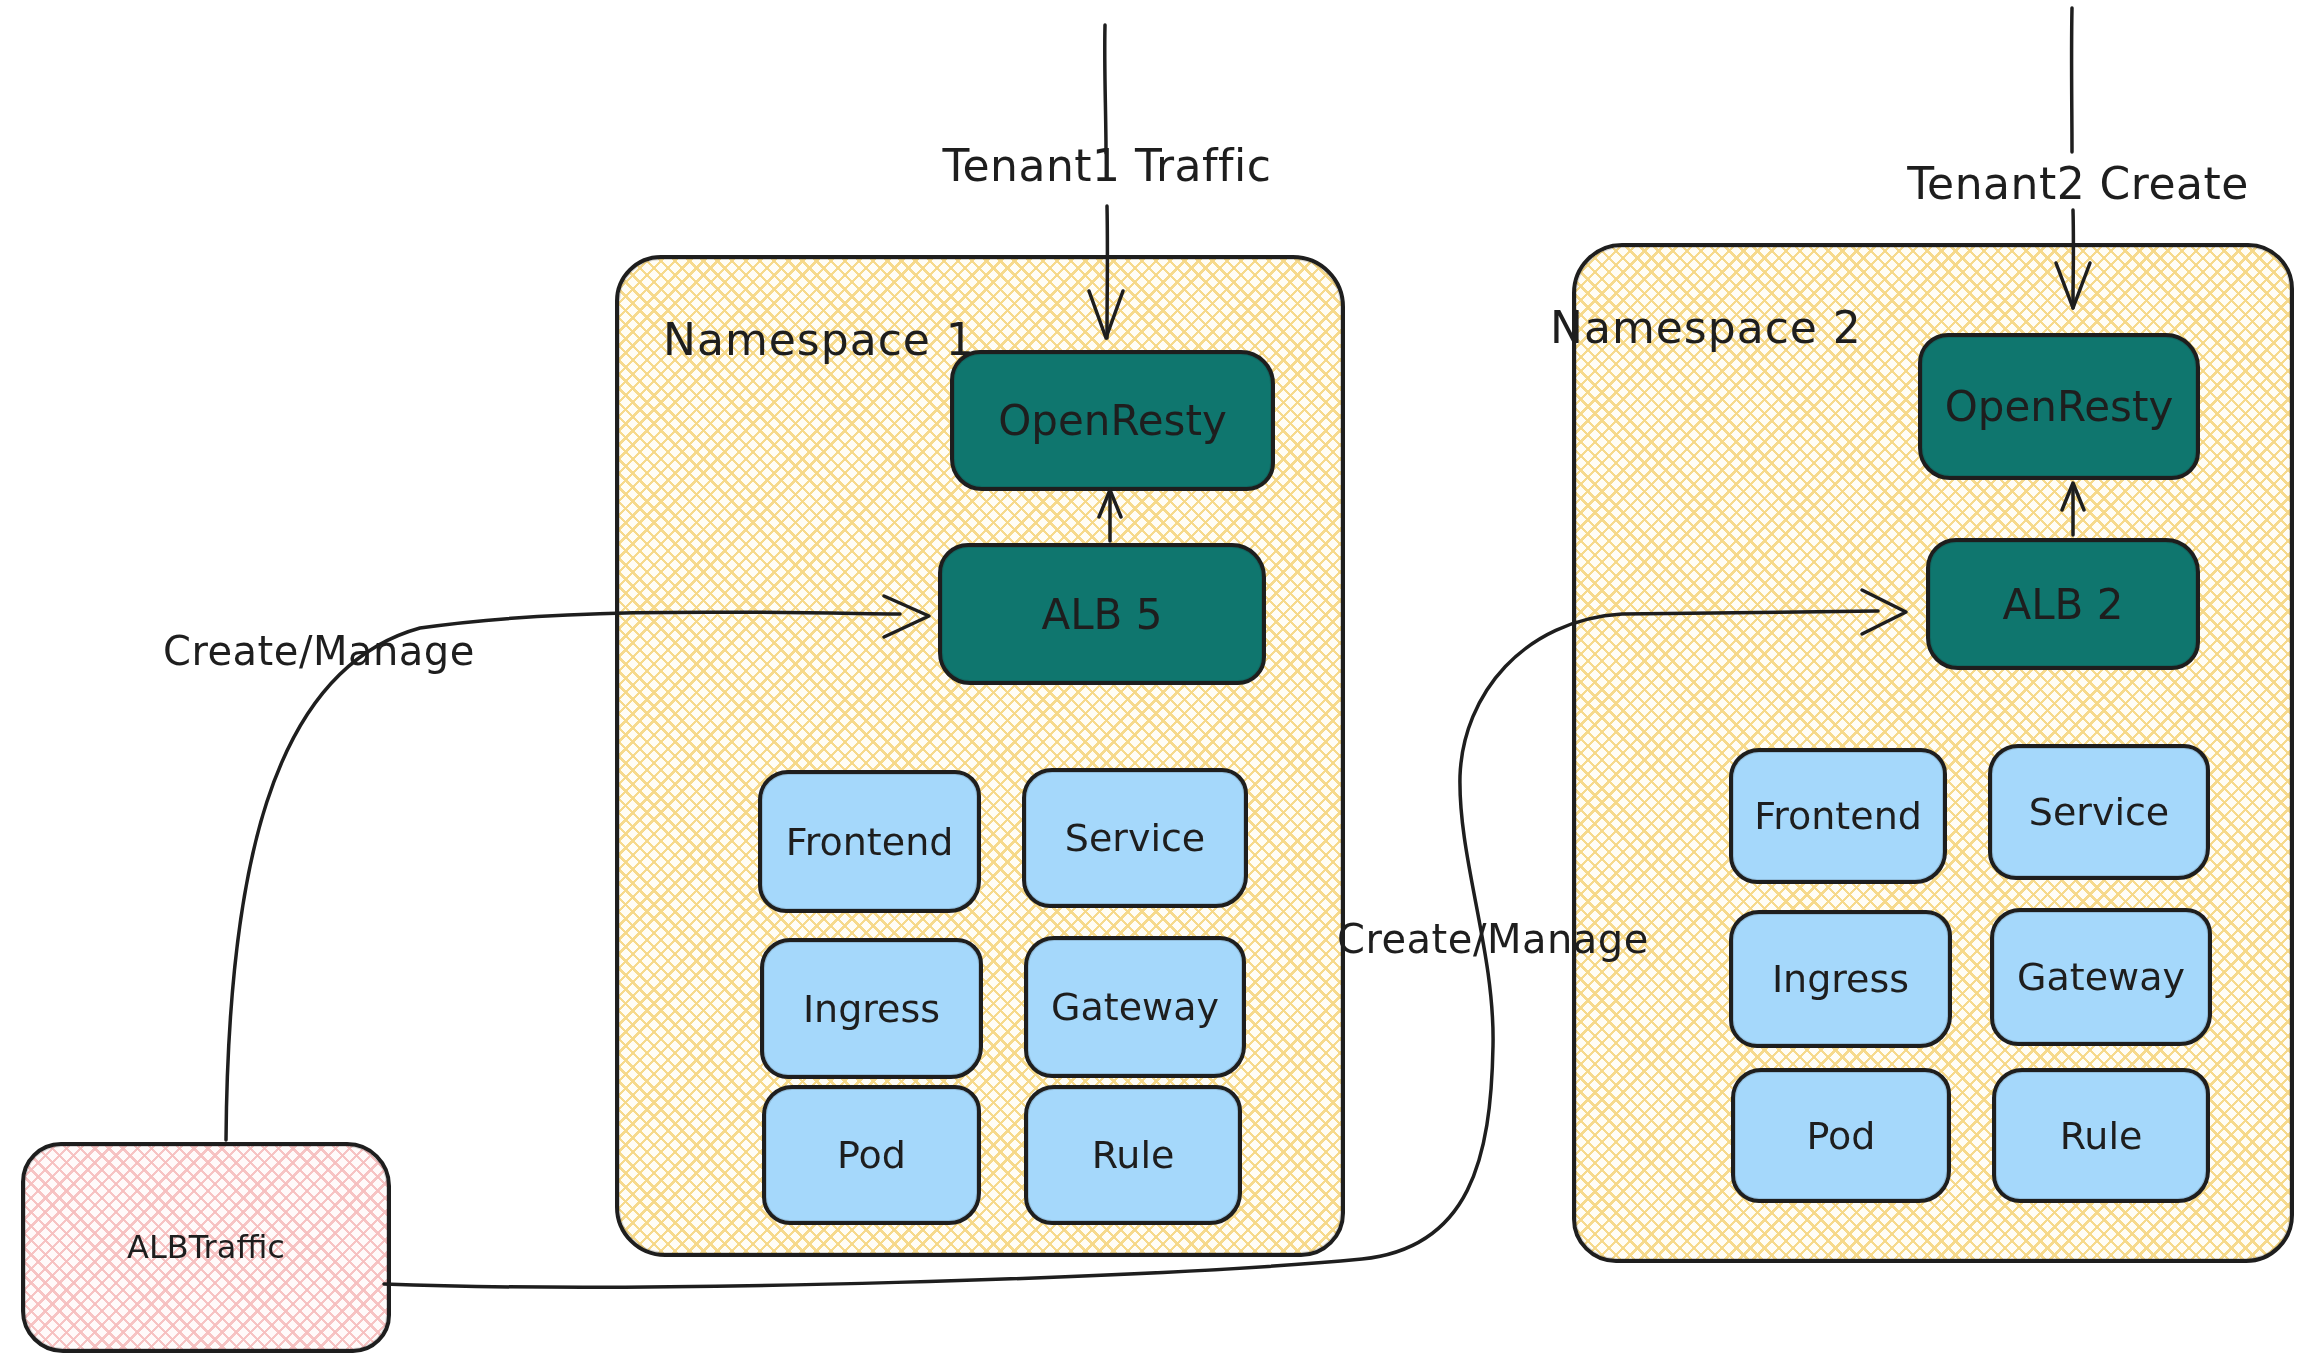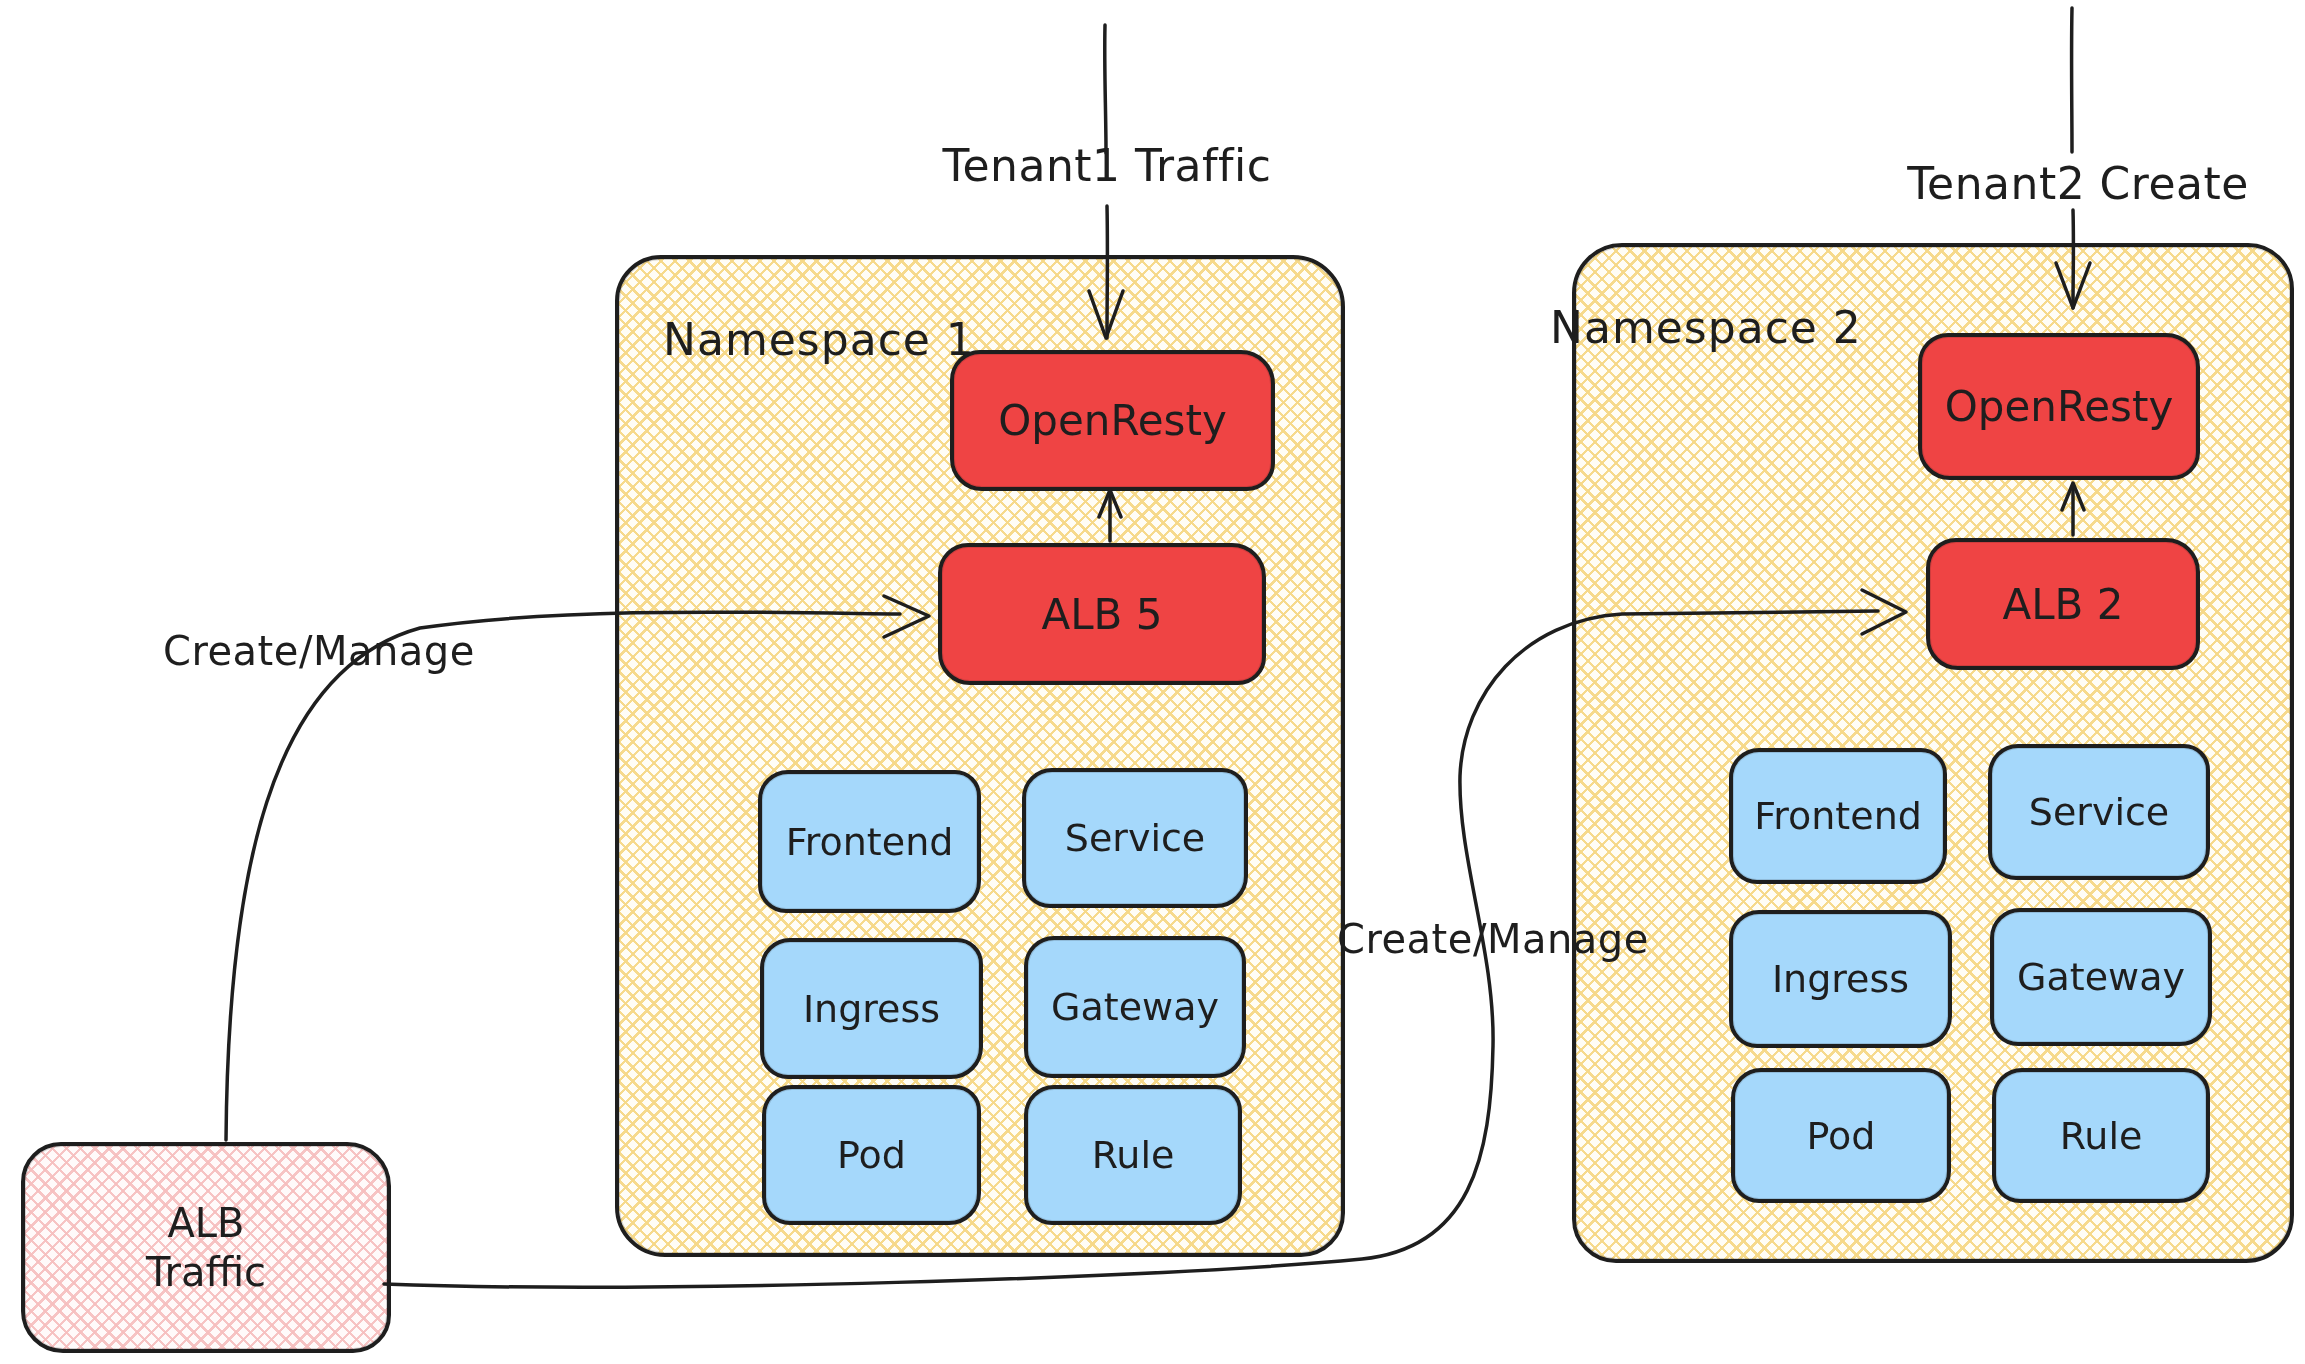--- a/index.html
+++ b/index.html
@@ -29,34 +29,34 @@
   }
 
   
   .node{
     position:absolute;
     border:4px solid #1e1e1e;
     display:flex;align-items:center;justify-content:center;
     text-align:center;
     box-shadow:inset 0 0 0 1px rgba(30,30,30,.15);
   }
-  .green{background:#ef4444;border-radius:30px 34px 28px 32px;font-size:42px;}
+  .green{background:#0f766e;border-radius:30px 34px 28px 32px;font-size:42px;}
   .blue{background:#a5d8fb;border-radius:30px 26px 32px 28px;font-size:38px;}
 
   
   .operator{
     position:absolute;
     border:4px solid #1e1e1e;
     border-radius:40px 44px 38px 42px;
     background:
       repeating-linear-gradient(45deg, rgba(246,190,190,.9) 0 2.4px, transparent 2.4px 10px),
       repeating-linear-gradient(135deg, rgba(246,190,190,.9) 0 2.4px, transparent 2.4px 10px),
       #fffafa;
-    display:flex;flex-direction:column;align-items:center;justify-content:center;
-    font-size:40px;line-height:1.22;text-align:right;
+    display:flex;align-items:center;justify-content:center;
+    font-size:32px;line-height:1.22;text-align:right;
     box-shadow:inset 0 0 0 1px rgba(30,30,30,.18);
   }
 
   
   .flow-label{
     position:absolute;
     font-size:44px;
     white-space:nowrap;
     letter-spacing:0.5px;
   }

